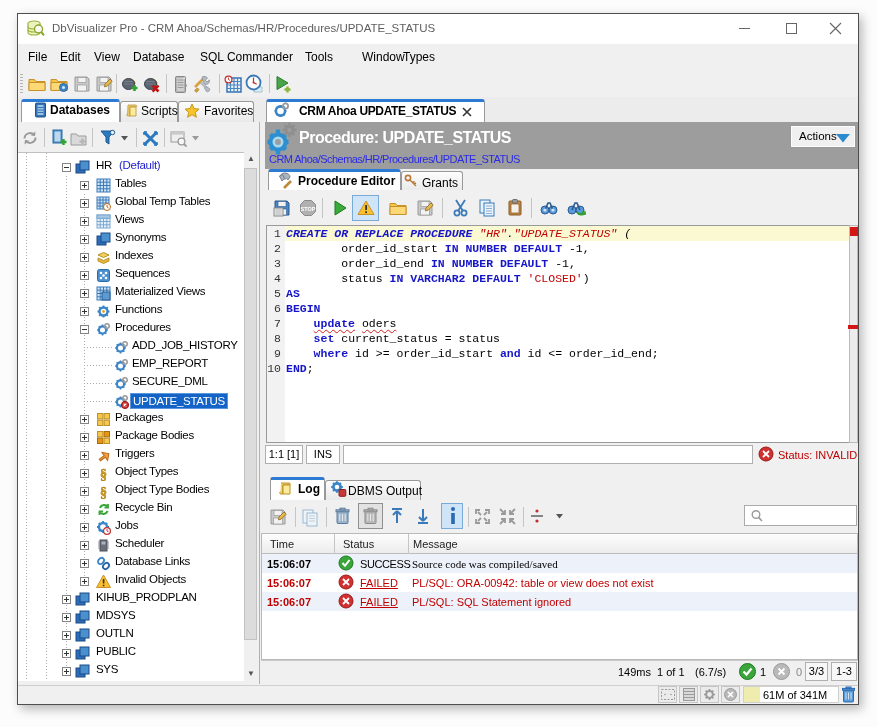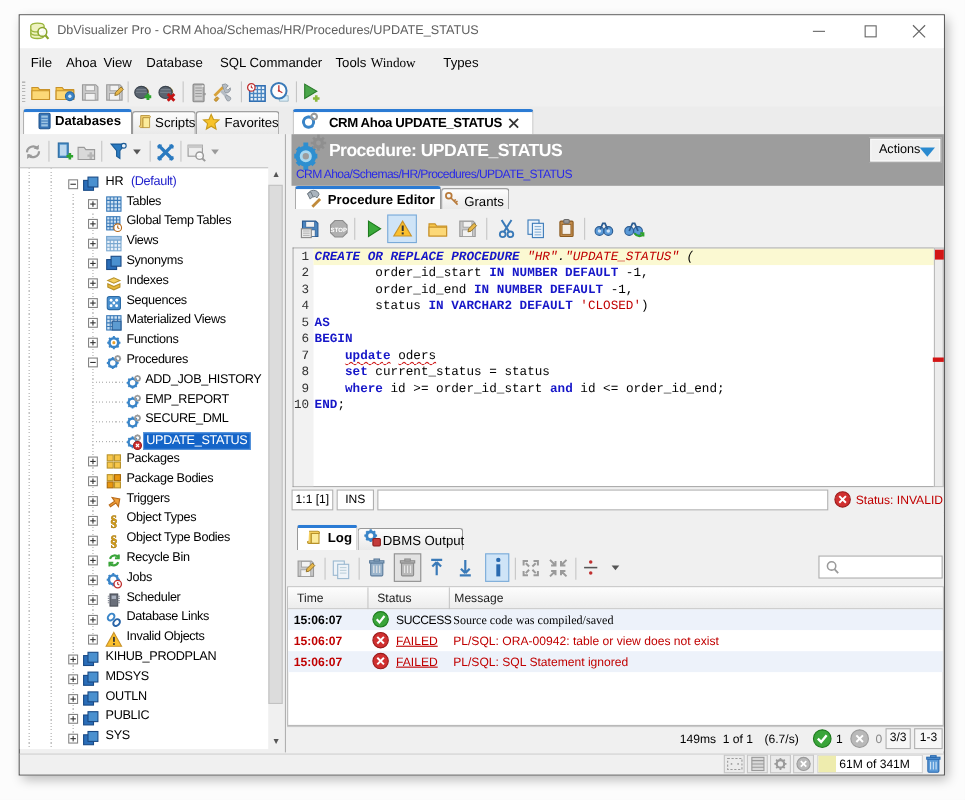--- a/index.html
+++ b/index.html
@@ -31,26 +31,26 @@
   <line x1="15.3" y1="13" x2="18" y2="16.3" stroke="#8aa52c" stroke-width="2"></line>
 </svg>
 <span class="t" style="left:52px;top:22px;color:#5f5f5f;font-size:11.5px;">DbVisualizer Pro - CRM Ahoa/Schemas/HR/Procedures/UPDATE_STATUS</span>
 <div class="abs" style="left:739px;top:28px;width:11px;height:1px;background:#666;"></div>
 <div class="abs" style="left:786px;top:23px;width:11px;height:11px;border:1px solid #666;"></div>
 <svg class="abs" style="left:829px;top:22px;" width="13" height="13" viewBox="0 0 13 13">
     <path d="M1 1 L12 12 M12 1 L1 12" stroke="#666" stroke-width="1.1"></path>
   </svg>
 <div class="abs" style="left:18px;top:44px;width:840px;height:26px;background:#f0f0f0;"></div>
 <span class="t" style="left:28px;top:50px;text-align:right;">File</span>
-<span class="t" style="left:60px;top:50px;">Ahoa</span>
+<span class="t" style="left:60px;top:50px;">Edit</span>
 <span class="t" style="left:94px;top:50px;">View</span>
 <span class="t" style="left:133px;top:50px;">Database</span>
 <span class="t" style="left:200px;top:50px;">SQL Commander</span>
 <span class="t" style="left:305px;top:50px;">Tools</span>
-<span class="t" style="left:337px;top:50px;font-family:Liberation Serif, serif;">Window</span>
+<span class="t" style="left:362px;top:50px;">Window</span>
 <span class="t" style="left:403px;top:50px;">Types</span>
 <div class="abs" style="left:18px;top:70px;width:840px;height:27px;background:#f0f0f0;"></div>
 <div class="abs" style="left:20px;top:74px;width:3px;height:19px;background:repeating-linear-gradient(#b5b5b5 0 1px,#f0f0f0 1px 3px);"></div>
 <div class="sep" style="left:116px;top:74px;height:19px;"></div>
 <div class="sep" style="left:166px;top:74px;height:19px;"></div>
 <div class="sep" style="left:219px;top:74px;height:19px;"></div>
 <div class="sep" style="left:269px;top:74px;height:19px;"></div>
 <svg class="abs" style="left:28px;top:75px;" width="18" height="18" viewBox="0 0 18 18">
     <path d="M1 4.5 h5.5 l1.5 2 H17 v9 H1 z" fill="#f7c64a" stroke="#c8922a"></path>
     <path d="M1 7.5 h16 v8 H1 z" fill="#fcd877" stroke="#c8922a"></path>

